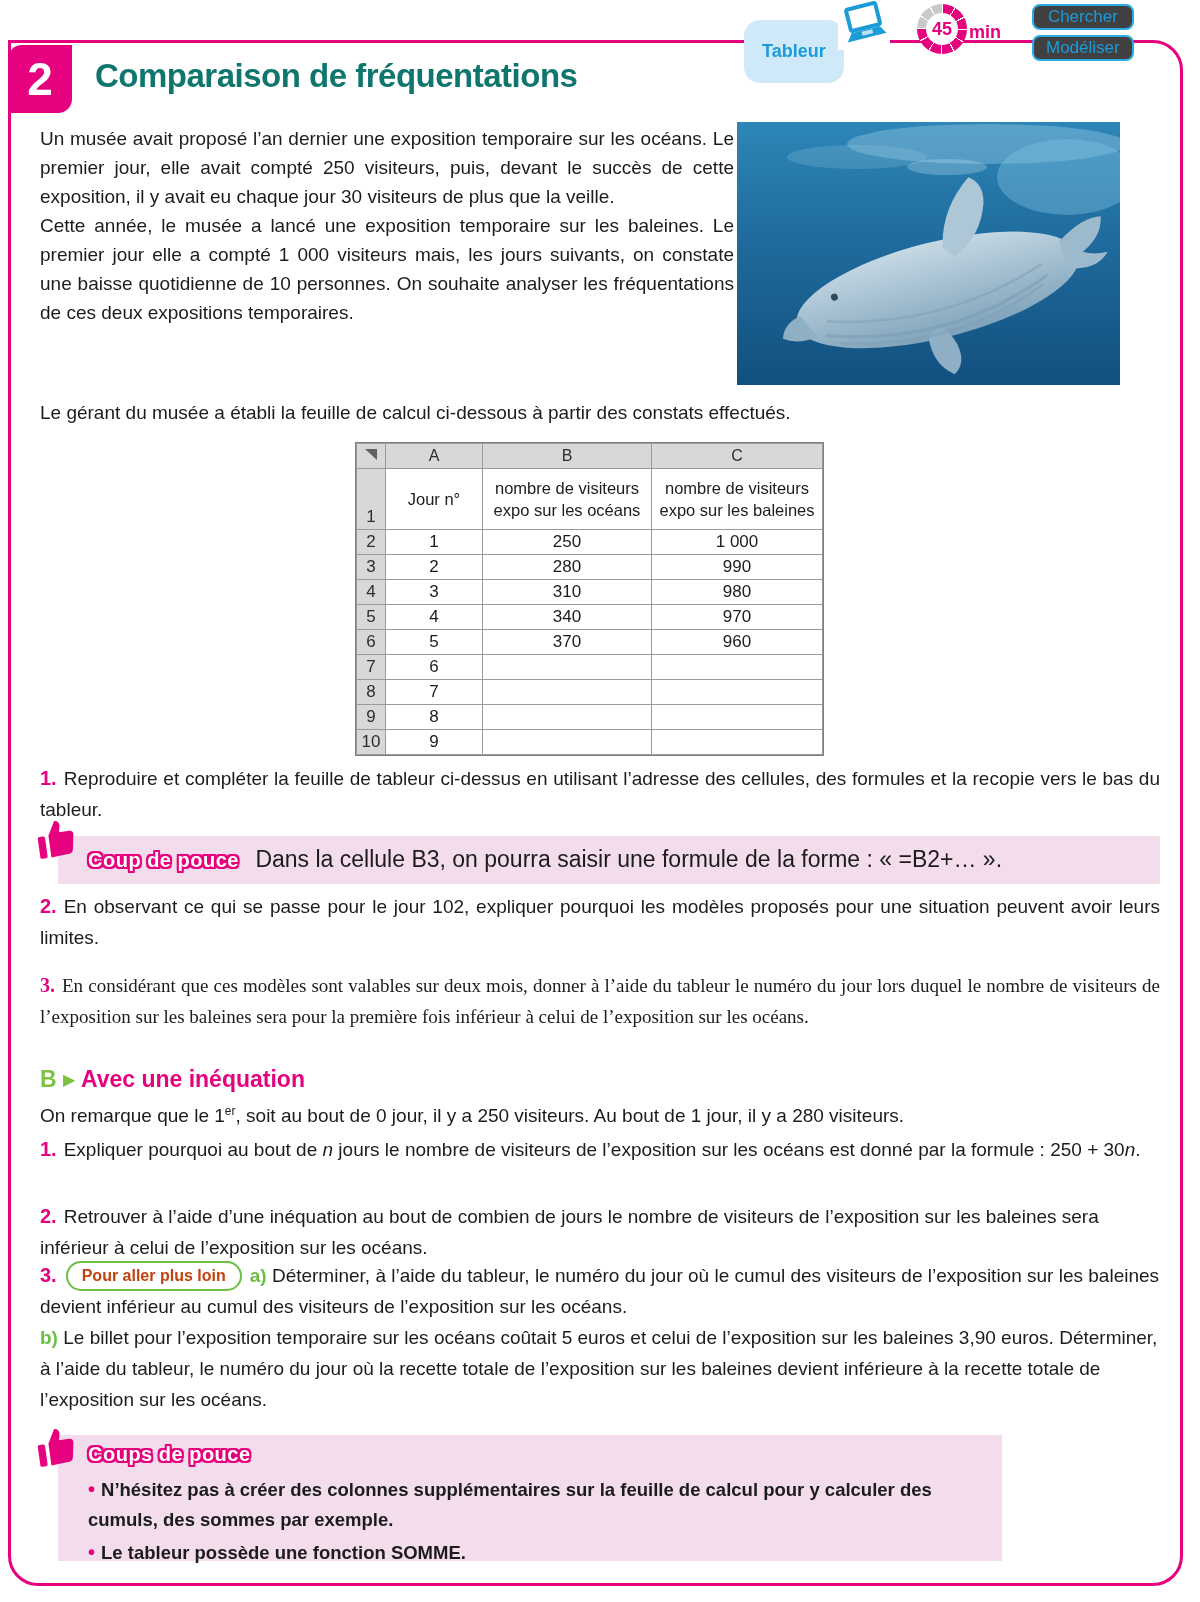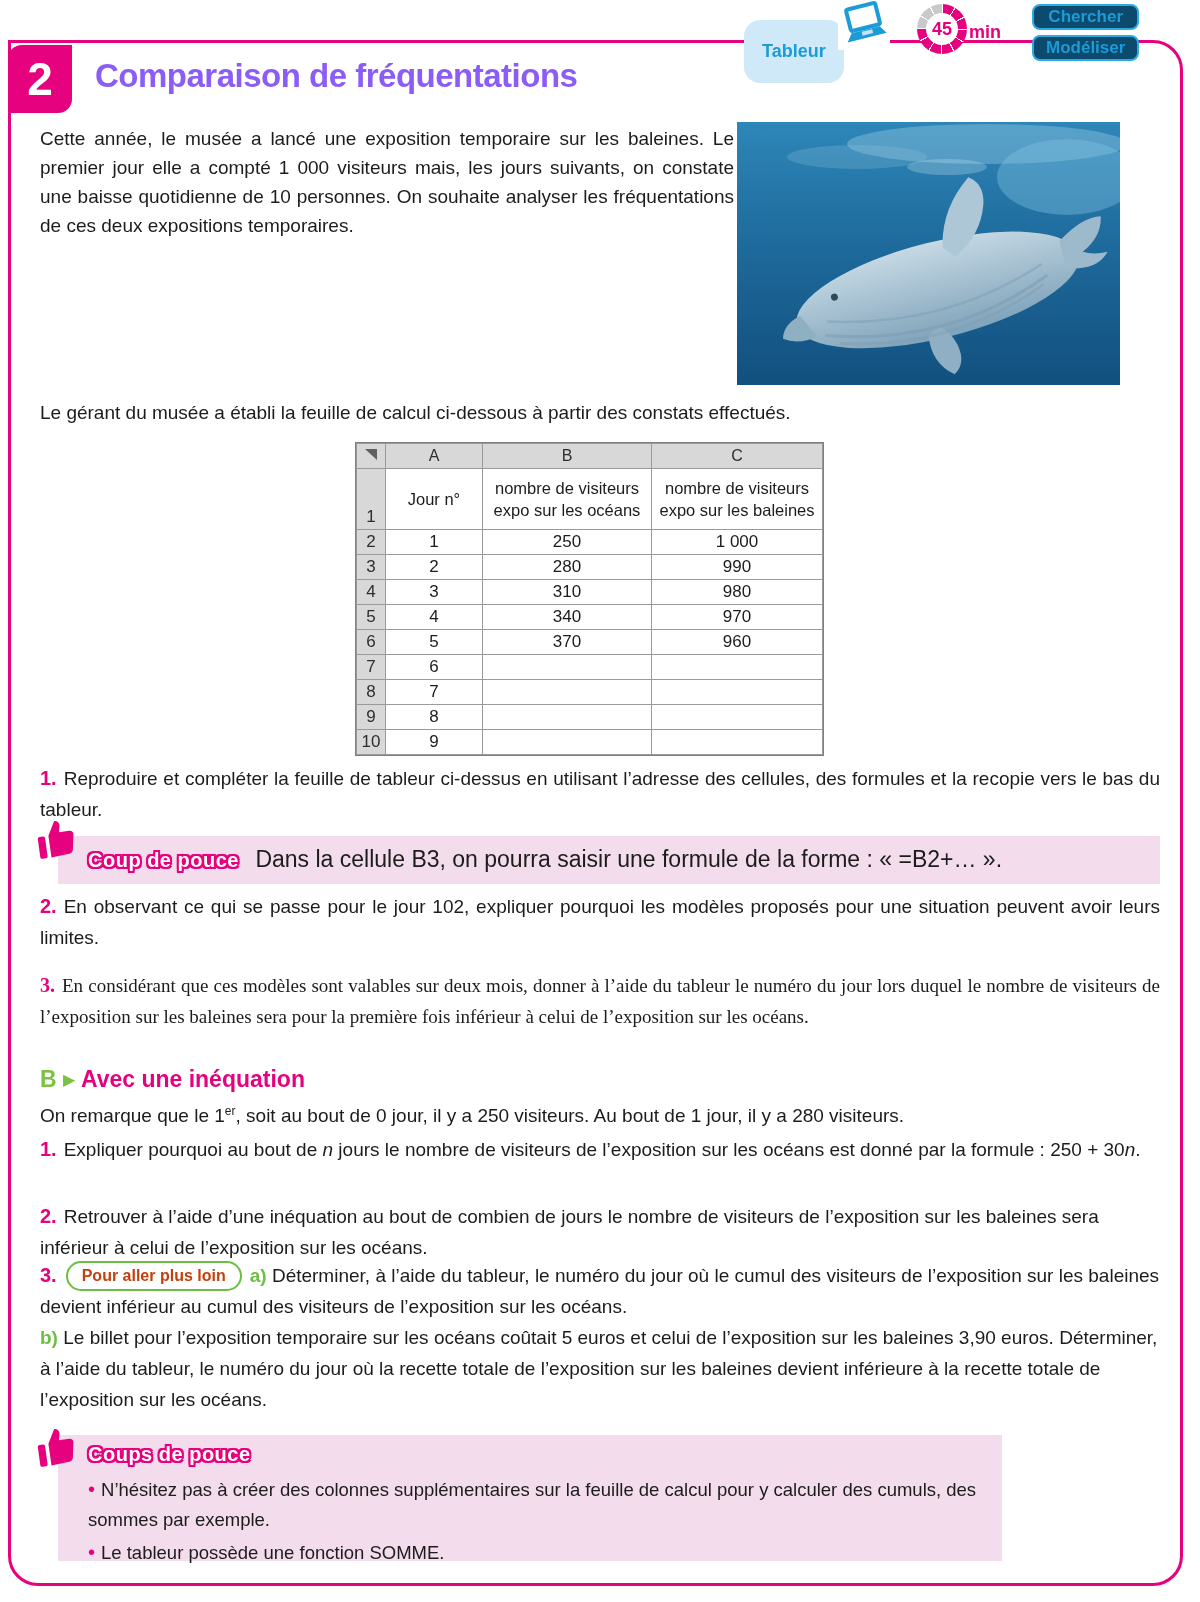--- a/index.html
+++ b/index.html
@@ -7,35 +7,35 @@
   #page{position:relative;width:1200px;height:1602px;background:#fff;overflow:hidden;}
 
   
   .frame{position:absolute;left:8px;top:40px;width:1169px;height:1540px;
          border:3px solid #e6017e;border-radius:0 30px 30px 30px;}
 
   
   .num-badge{position:absolute;left:8px;top:45px;width:64px;height:68px;background:#e6017e;
              border-radius:14px 0 14px 0;display:flex;align-items:center;justify-content:center;
              color:#fff;font-size:46px;font-weight:bold;z-index:3;}
-  .page-title{position:absolute;left:95px;top:57px;font-size:33px;font-weight:bold;color:#8b5cf6;
+  .page-title{position:absolute;left:95px;top:57px;font-size:33px;font-weight:bold;color:#0f766e;
               letter-spacing:-0.5px;z-index:3;}
   .tool-pill{position:absolute;left:744px;top:20px;background:#cfe9f8;color:#1b9cd9;font-weight:bold;
              font-size:18px;padding:21px 18px;border-radius:16px;z-index:4;}
   .laptop{position:absolute;left:838px;top:0px;width:52px;height:50px;z-index:4;background:#fff;}
   .timer{position:absolute;left:917px;top:4px;width:50px;height:50px;border-radius:50%;z-index:4;
          background:
            repeating-conic-gradient(#fff 0deg 3deg, rgba(0,0,0,0) 3deg 30deg),
            conic-gradient(#e6017e 0deg 270deg,#c9c9c9 270deg 360deg);}
   .timer-inner{position:absolute;inset:9px;background:#fff;border-radius:50%;display:flex;
                align-items:center;justify-content:center;color:#e6017e;font-weight:bold;font-size:18px;}
   .timer-unit{position:absolute;left:969px;top:22px;color:#e6017e;font-weight:bold;font-size:18px;z-index:4;}
   .skills{position:absolute;left:1032px;top:4px;display:flex;flex-direction:column;gap:5px;z-index:4;}
-  .skill-btn{background:#0c4a6e;border:2.5px solid #2aabe2;border-radius:8px;color:#1b9cd9;
-             font-weight:bold;font-size:17px;padding:1px 12px;text-align:center;}
+  .skill-btn{background:#404040;border:2.5px solid #2aabe2;border-radius:8px;color:#1b9cd9;
+             font-weight:normal;font-size:17px;padding:1px 12px;text-align:center;}
 
   
   .intro{position:absolute;left:40px;top:124px;width:694px;font-size:19px;line-height:29px;text-align:justify;}
   .intro p{margin:0;}
   .photo{position:absolute;left:737px;top:122px;width:383px;height:263px;}
 
   
   .sec-head{position:absolute;left:40px;font-size:23px;font-weight:bold;}
   .sec-letter{color:#7cc242;}
   .sec-arrow{color:#7cc242;font-size:16px;vertical-align:2px;}
@@ -63,21 +63,21 @@
                  font-weight:bold;font-size:16px;padding:0px 14px;margin:0 8px 0 2px;line-height:26px;
                  vertical-align:1px;}
 
   
   .hint-box{position:absolute;background:#f3dcec;}
   .hint-title{color:#fff;font-weight:800;font-size:20px;letter-spacing:.5px;display:inline-block;
       text-shadow:-2px -2px 0 #e6017e,2px -2px 0 #e6017e,-2px 2px 0 #e6017e,2px 2px 0 #e6017e,
                   -2px 0 0 #e6017e,2px 0 0 #e6017e,0 -2px 0 #e6017e,0 2px 0 #e6017e;}
   .hint-text{font-size:23px;color:#1c1c1c;}
   .thumb{position:absolute;width:44px;height:52px;z-index:2;}
-  .hint-bullets{margin:0;padding:0;list-style:none;font-size:18.5px;line-height:30px;}
+  .hint-bullets{margin:0;padding:0;list-style:none;font-size:18.5px;line-height:30px;font-weight:bold;}
   .hint-bullets li{margin-bottom:2px;}
   .dot{color:#e6017e;font-size:20px;padding-right:6px;}
 
   .sup{font-size:12px;vertical-align:7px;}
   .it{font-style:italic;}
 </style>
 </head>
 <body>
 
 <div id="page">
@@ -105,20 +105,21 @@
     <div class="timer-inner">45</div>
   </div>
   <div class="timer-unit">min</div>
 
   <div class="skills">
     <div class="skill-btn">Chercher</div>
     <div class="skill-btn">Modéliser</div>
   </div>
 
   <div class="intro">
+    <p>Un musée avait proposé l’an dernier une exposition temporaire sur les océans. Le premier jour, elle avait compté 250 visiteurs, puis, devant le succès de cette exposition, il y avait eu chaque jour 30 visiteurs de plus que la veille.</p>
     <p>Cette année, le musée a lancé une exposition temporaire sur les baleines. Le premier jour elle a compté 1 000 visiteurs mais, les jours suivants, on constate une baisse quotidienne de 10 personnes. On souhaite analyser les fréquentations de ces deux expositions temporaires.</p>
   </div>
 
   <div class="photo">
     <svg width="383" height="263" viewBox="0 0 383 263">
       <defs>
         <linearGradient id="sea" x1="0" y1="0" x2="0" y2="1">
           <stop offset="0" stop-color="#2e86b8"></stop>
           <stop offset="0.45" stop-color="#1f6b9d"></stop>
           <stop offset="1" stop-color="#11507f"></stop>

